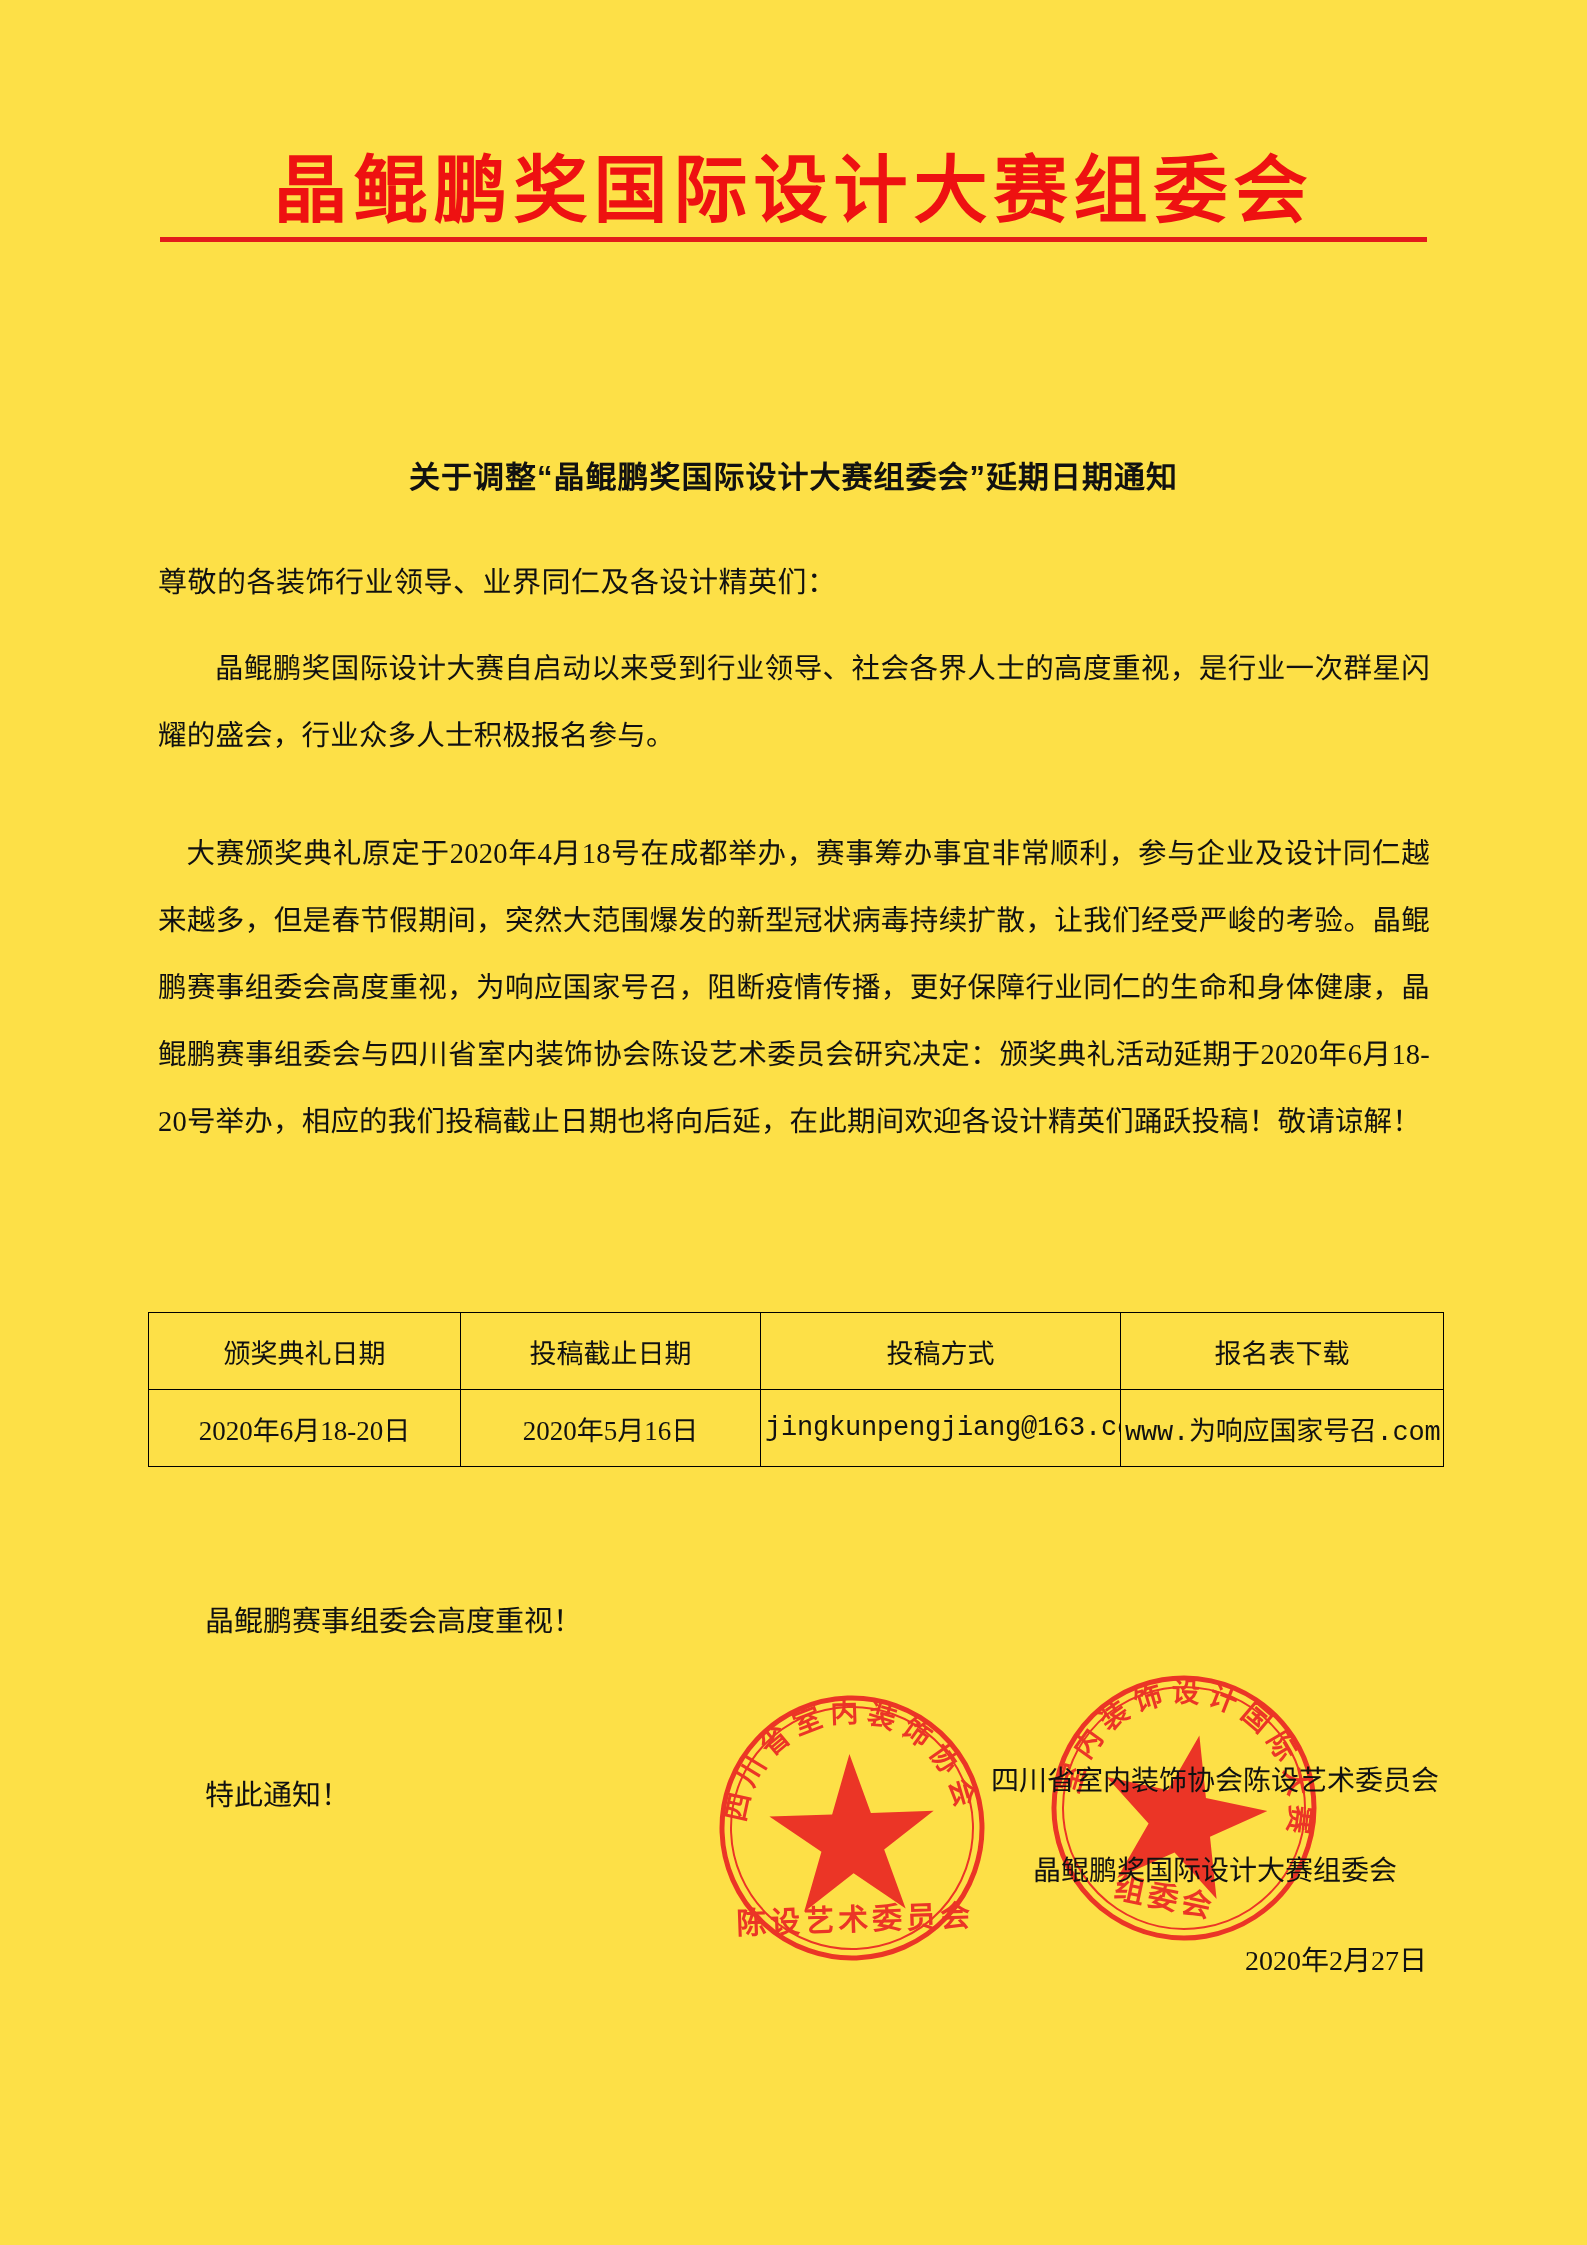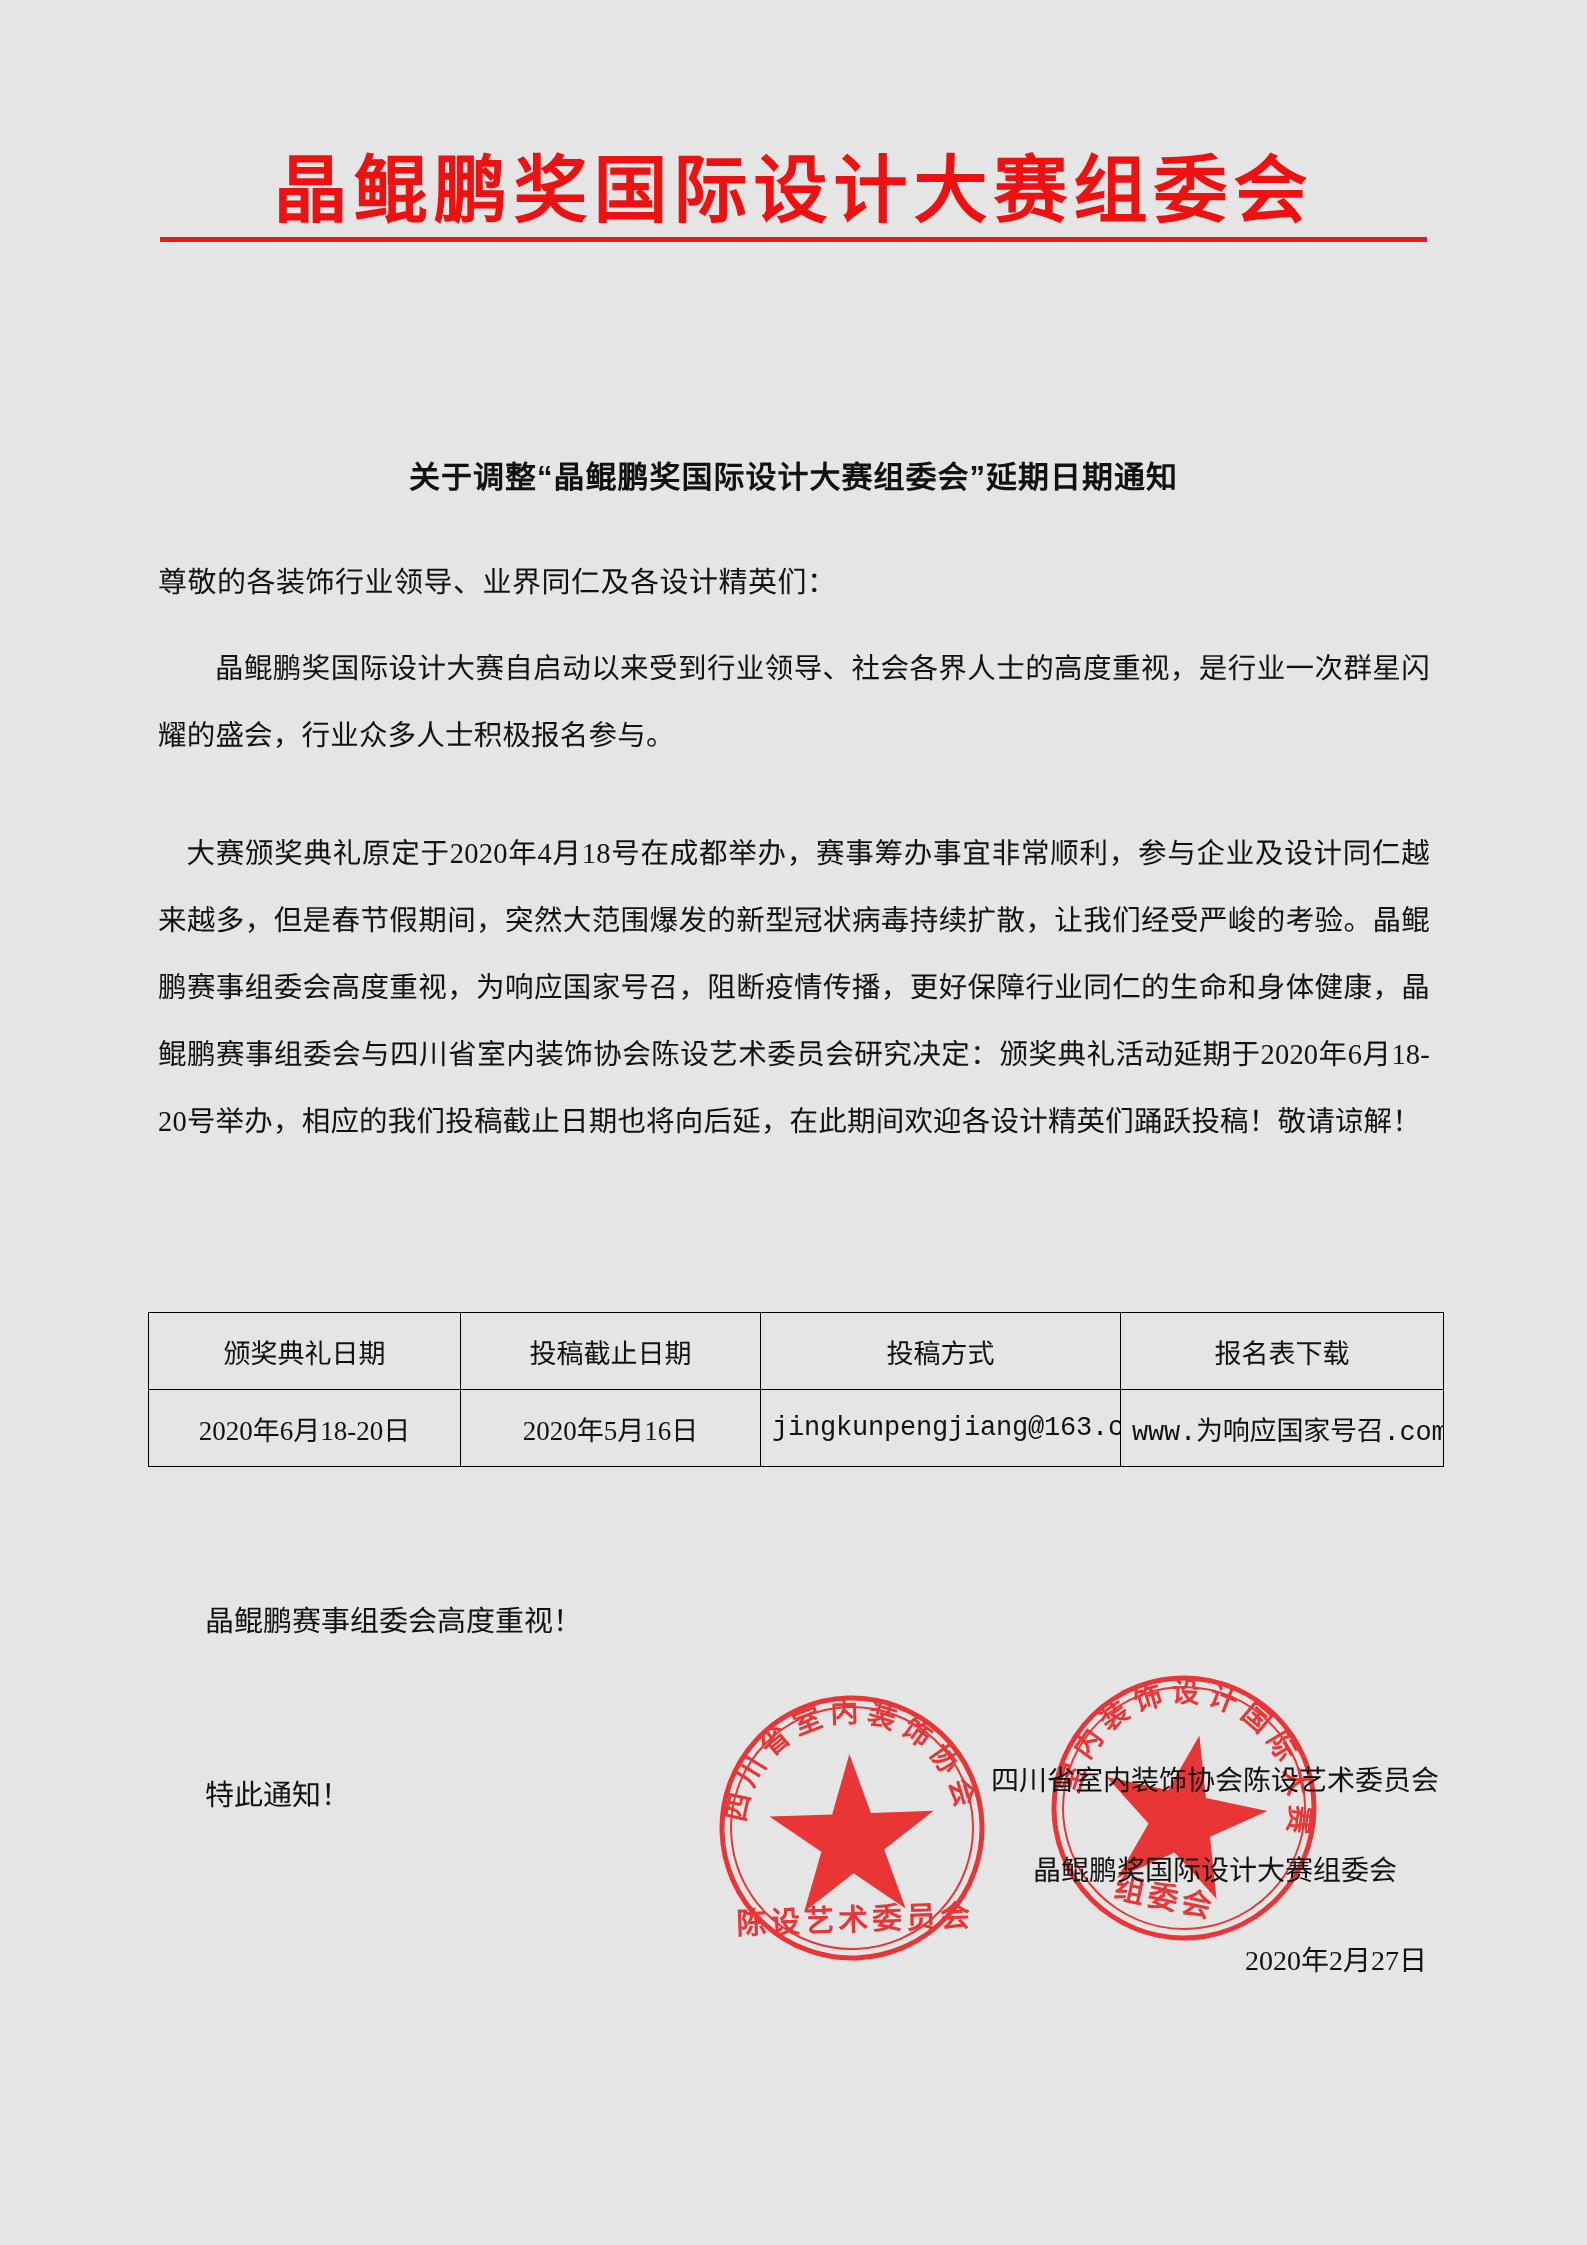--- a/index.html
+++ b/index.html
@@ -9,21 +9,21 @@
     background: #ffffff;
   }
   body {
     font-family: "Liberation Serif", "DejaVu Serif", serif;
     color: #000000;
   }
   #page {
     position: relative;
     width: 1587px;
     height: 2245px;
-    background: #e5e5e5;
+    background: #fde047;
     overflow: hidden;
     box-sizing: border-box;
   }
 
   
   .doc-header {
     position: absolute;
     left: 0;
     top: 150px;
     width: 1587px;
@@ -95,21 +95,21 @@
     border-collapse: collapse;
     table-layout: fixed;
   }
   .info-table td {
     border: 1.6px solid #000000;
     height: 76px;
     text-align: center;
     vertical-align: middle;
     font-size: 27px;
     color: #111111;
-    padding: 0 11px;
+    padding: 0 4px;
     white-space: nowrap;
     overflow: hidden;
   }
   .info-table .col-a { width: 312px; }
   .info-table .col-b { width: 300px; }
   .info-table .col-c { width: 360px; }
   .info-table .col-d { width: 323px; }
   .info-table tr.row-head td { font-size: 27px; }
   .cell-mono {
     font-family: "Liberation Mono", "DejaVu Sans Mono", monospace;

